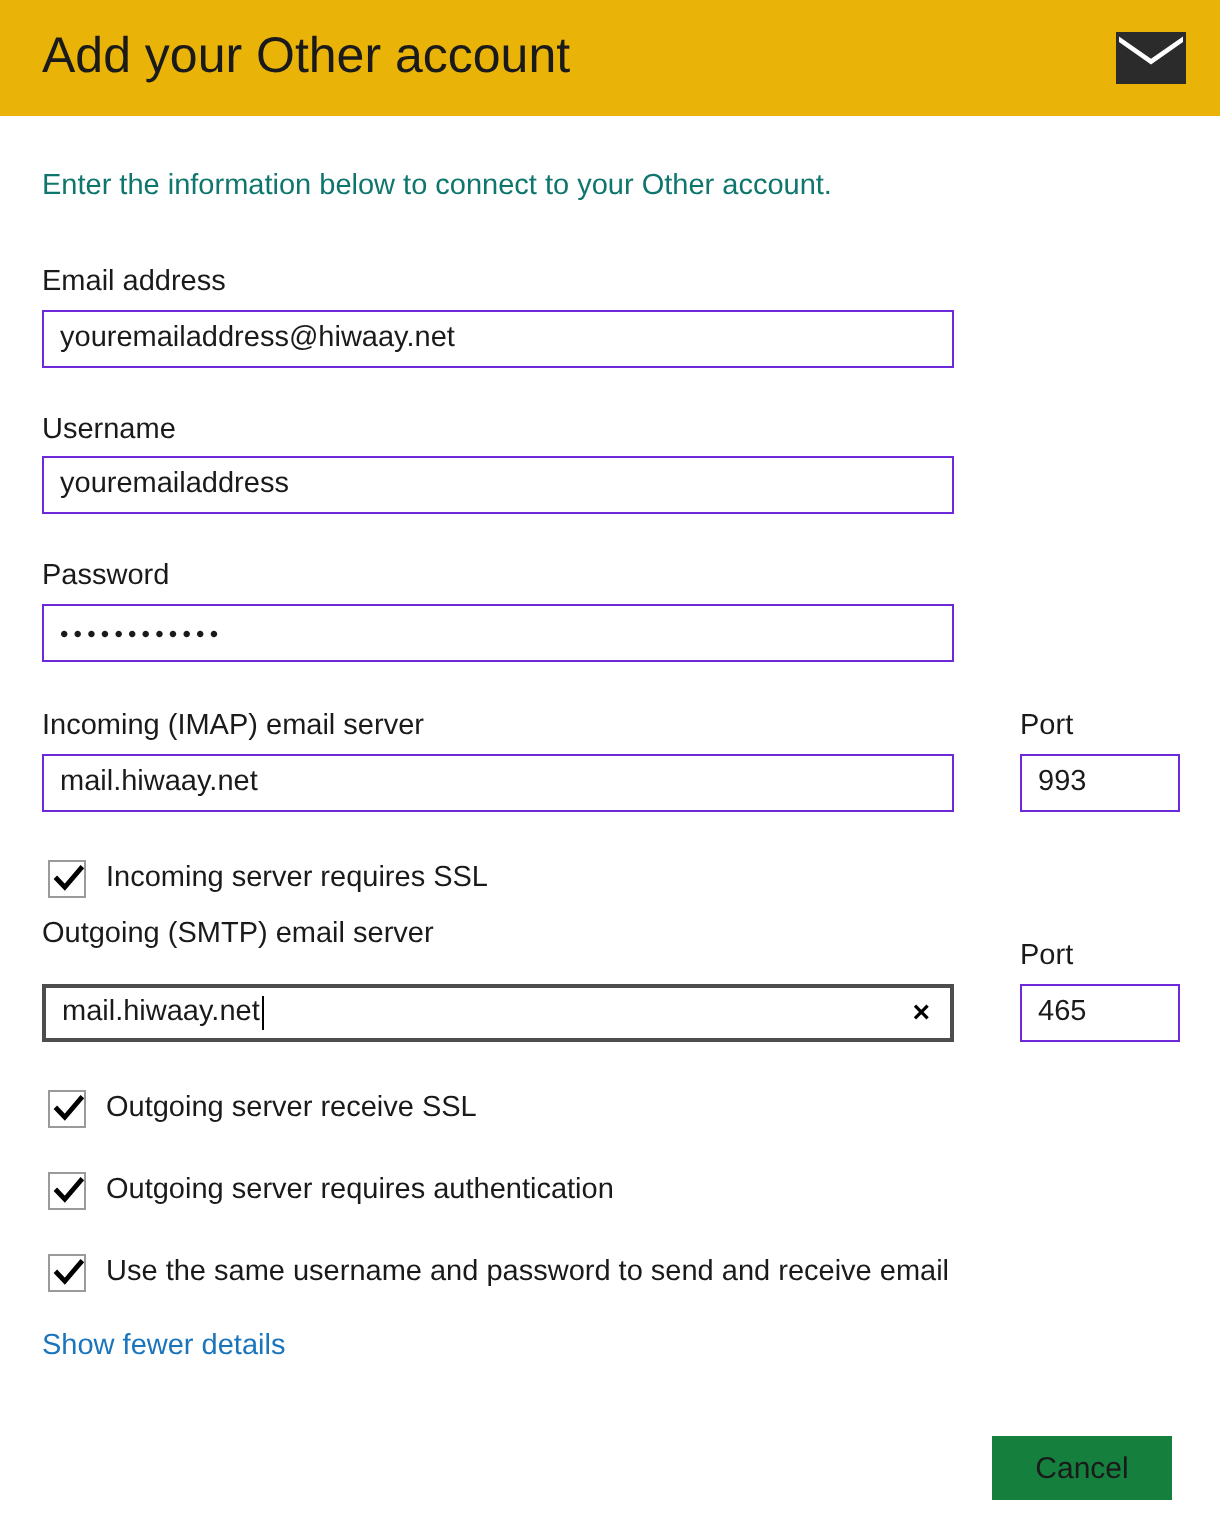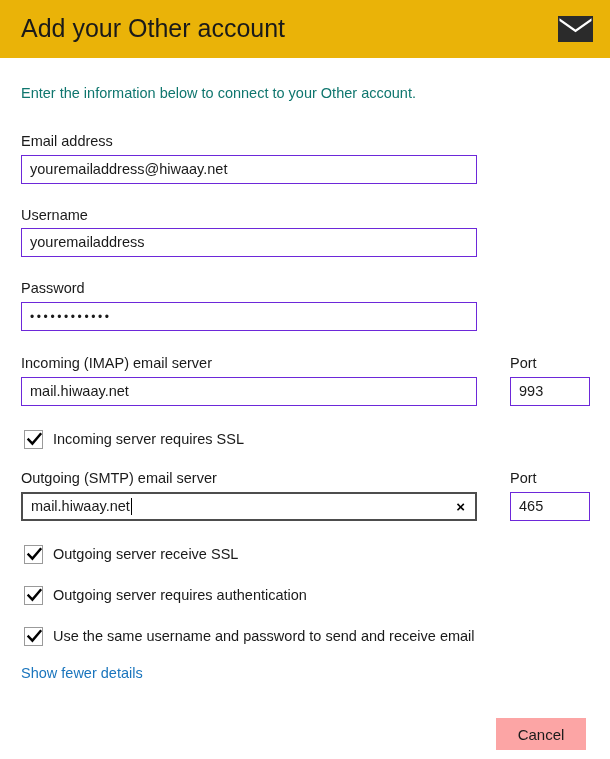--- a/index.html
+++ b/index.html
@@ -169,21 +169,21 @@
     left: 386px;
     top: 718px;
     width: 90px;
     background: #0072c6;
     color: #ffffff;
   }
   .btn-cancel {
     left: 496px;
     top: 718px;
     width: 90px;
-    background: #fca5a5;
+    background: #15803d;
     color: #1a1a1a;
   }
 </style>
 </head>
 <body>
 
 <div class="dialog">
 
   <div class="header">
     <div class="header-title">Add your Other account</div>
@@ -223,21 +223,21 @@
 
   <div class="check-row" style="top:429px;">
     <span class="checkbox">
       <svg viewBox="0 0 17 17" xmlns="http://www.w3.org/2000/svg">
         <path d="M2.5 8.5 L6.4 12.6 L14.4 3.2" stroke="#000000" stroke-width="2.4" fill="none" stroke-linecap="square"></path>
       </svg>
     </span>
     <span class="check-label">Incoming server requires SSL</span>
   </div>
 
-  <div class="field-label col-main" style="top:470px;">Outgoing (SMTP) email server</div>
+  <div class="field-label col-main" style="top:459px;">Outgoing (SMTP) email server</div>
   <div class="text-field col-main focused" style="top:492px;">
     <span class="field-value">mail.hiwaay.net</span>
       <span class="caret"></span>
     <span class="clear-btn">×</span>
   </div>
   <div class="field-label col-port" style="top:470px;">Port</div>
   <div class="text-field col-port" style="top:492px;">
     <span class="field-value">465</span>
   </div>
 

